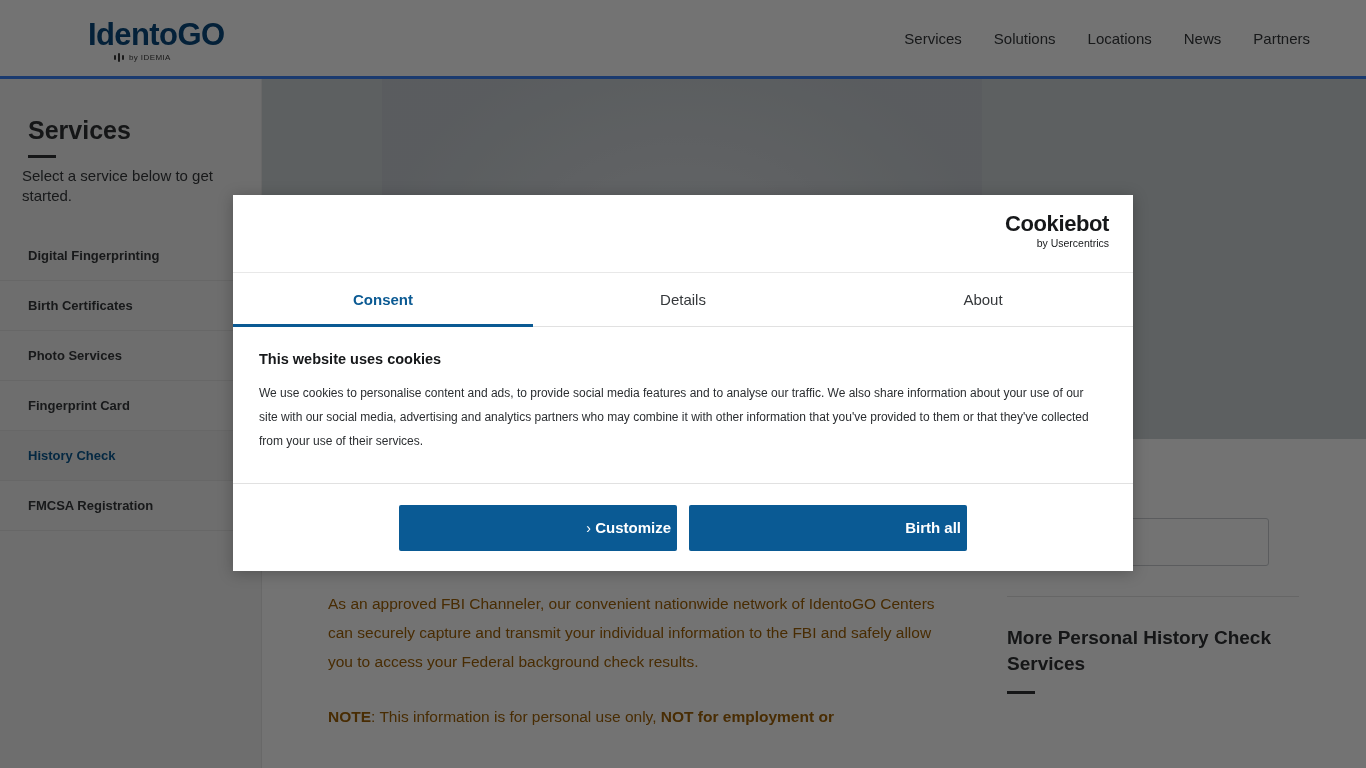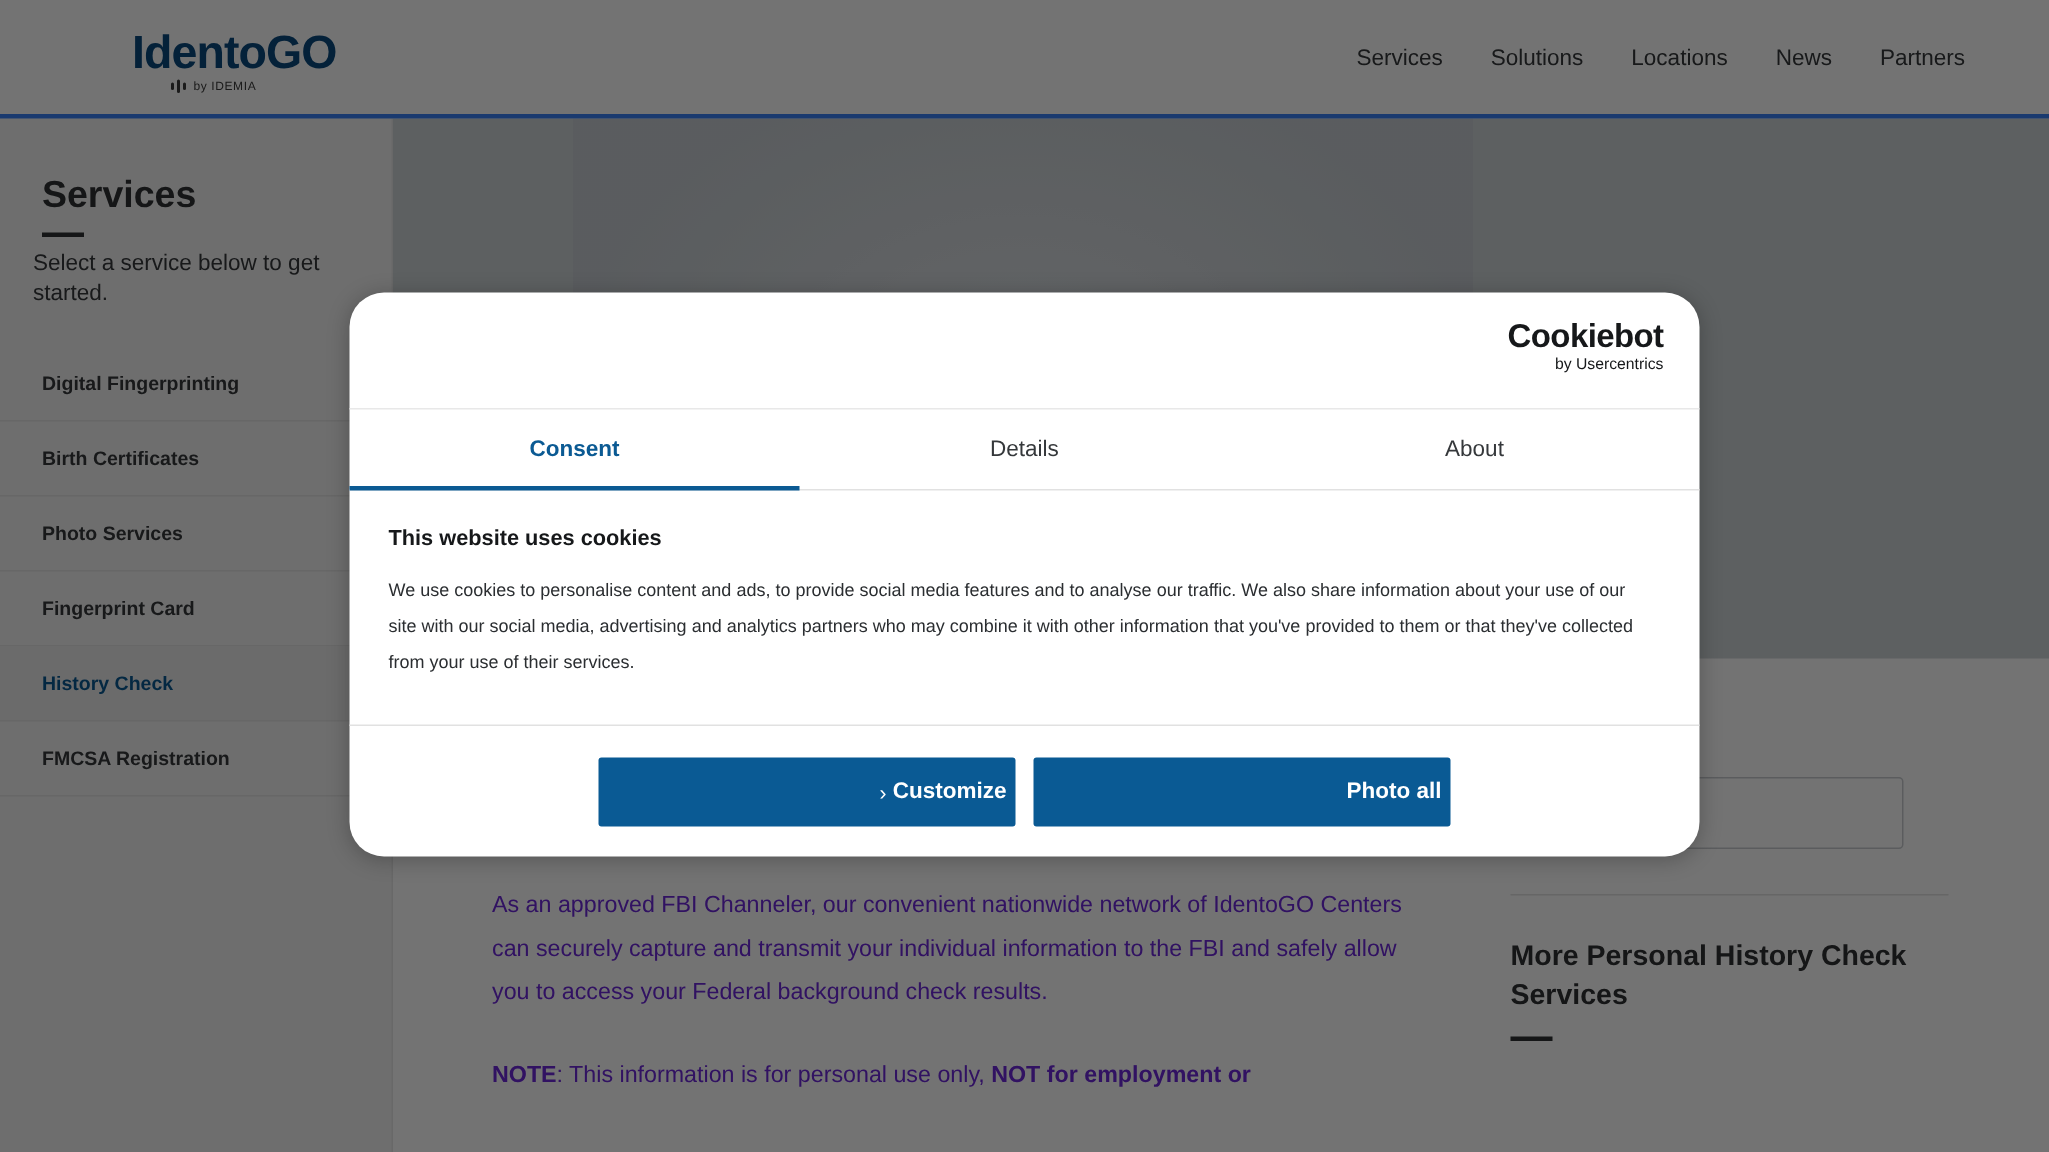--- a/index.html
+++ b/index.html
@@ -158,21 +158,21 @@
     background: radial-gradient(ellipse at center, #dfe3e6 0%, #c6ccd1 70%);
     opacity: 0.85;
   }
   .body-copy {
     position: absolute;
     top: 510px;
     left: 66px;
     width: 620px;
     font-size: 15.5px;
     line-height: 29px;
-    color: #6d28d9;
+    color: #a16207;
   }
   .body-copy p { margin: 0 0 26px 0; }
   .body-copy b { font-weight: bold; }
 
   
   .rail {
     position: absolute;
     top: 360px;
     left: 745px;
     width: 292px;
@@ -235,21 +235,20 @@
     position: absolute;
     left: 233px;
     top: 195px;
     width: 900px;
     height: 376px;
     background: #ffffff;
     z-index: 60;
     box-shadow: 0 2px 14px rgba(0,0,0,0.25);
     display: flex;
     flex-direction: column;
-    border-radius: 23px;
   }
   .dialog-top {
     height: 78px;
     position: relative;
     border-bottom: 1px solid #e8e8e8;
   }
   .cookiebot-logo {
     position: absolute;
     right: 24px;
     top: 17px;
@@ -419,18 +418,18 @@
       <div class="dialog-heading">This website uses cookies</div>
       <div class="dialog-text">We use cookies to personalise content and ads, to provide social media features and to analyse our traffic. We also share information about your use of our site with our social media, advertising and analytics partners who may combine it with other information that you've provided to them or that they've collected from your use of their services.</div>
     </div>
 
     <div class="dialog-actions">
       <button class="btn">
         <span>Customize</span>
         <span class="chev">›</span>
       </button>
       <button class="btn">
-        <span>Photo all</span>
+        <span>Birth all</span>
       </button>
     </div>
   </div>
 
 </div>
 
 </body></html>

